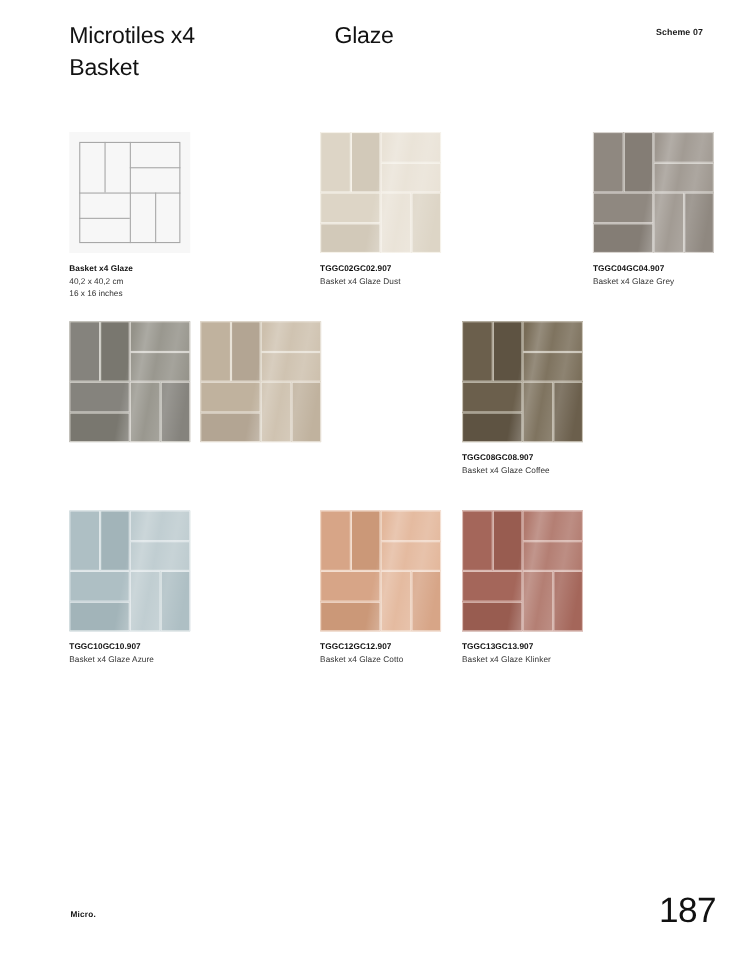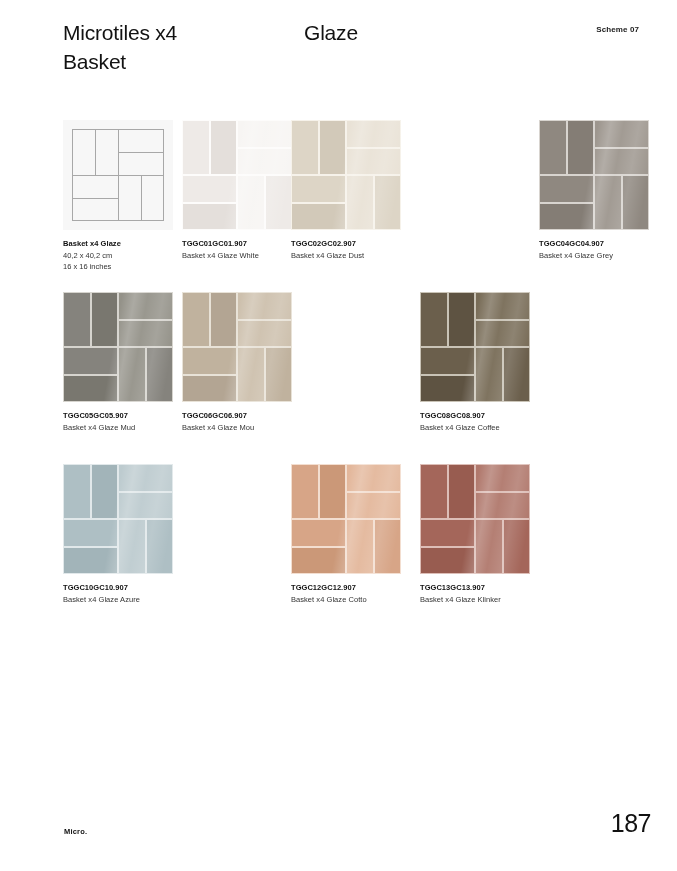--- a/index.html
+++ b/index.html
@@ -175,21 +175,21 @@
     top: 26px;
     font-size: 7.5px;
     font-weight: 700;
     letter-spacing: 0.2px;
     color: #111111;
   }
   .footer-page {
     position: absolute;
     right: 26px;
     top: 8px;
-    font-size: 25px;
+    font-size: 32px;
     font-weight: 400;
     letter-spacing: -0.5px;
     color: #111111;
   }
 </style>
 </head>
 <body>
 
 <div class="page">
 
@@ -222,45 +222,20 @@
 
           <div class="ln" style="left:78px; top:55px; width:1px; height:46px;"></div>
         </div>
         <div class="caption">
           <p class="cap-code">Basket x4 Glaze</p>
           <p class="cap-dim">40,2 x 40,2 cm</p>
           <p class="cap-dim">16 x 16 inches</p>
         </div>
       </div>
 
-      <div class="cell c1">
-        <div class="swatch" style="background: rgb(253, 252, 251);">
-            <div class="q" style="left: 0%; top: 0%; width: 50%; height: 50%;">
-              <div class="p" style="background: rgb(238, 234, 231); left: 0%; top: 0%; width: 50%; height: 100%; border: 0.9px solid rgb(253, 252, 251);"></div>
-              <div class="p" style="background: rgb(228, 223, 219); left: 50%; top: 0%; width: 50%; height: 100%; border: 0.9px solid rgb(253, 252, 251);"></div>
-            </div>
-            <div class="q" style="left: 50%; top: 0%; width: 50%; height: 50%;">
-              <div class="p" style="background: rgb(247, 245, 243); left: 0%; top: 0%; width: 100%; height: 50%; border: 0.9px solid rgb(253, 252, 251);"></div>
-              <div class="p" style="background: rgb(247, 245, 243); left: 0%; top: 50%; width: 100%; height: 50%; border: 0.9px solid rgb(253, 252, 251);"></div>
-            </div>
-            <div class="q" style="left: 0%; top: 50%; width: 50%; height: 50%;">
-              <div class="p" style="background: rgb(238, 234, 231); left: 0%; top: 0%; width: 100%; height: 50%; border: 0.9px solid rgb(253, 252, 251);"></div>
-              <div class="p" style="background: rgb(228, 223, 219); left: 0%; top: 50%; width: 100%; height: 50%; border: 0.9px solid rgb(253, 252, 251);"></div>
-            </div>
-            <div class="q" style="left: 50%; top: 50%; width: 50%; height: 50%;">
-              <div class="p" style="background: rgb(247, 245, 243); left: 0%; top: 0%; width: 50%; height: 100%; border: 0.9px solid rgb(253, 252, 251);"></div>
-              <div class="p" style="background: rgb(238, 234, 231); left: 50%; top: 0%; width: 50%; height: 100%; border: 0.9px solid rgb(253, 252, 251);"></div>
-            </div>
-            <div class="gloss" style="background: linear-gradient(100deg, rgba(255, 255, 255, 0) 46%, rgba(255, 255, 255, 0.22) 56%, rgba(255, 255, 255, 0.05) 66%, rgba(255, 255, 255, 0.16) 78%, rgba(255, 255, 255, 0) 92%);"></div>
-          </div>
-        <div class="caption">
-          <p class="cap-code">TGGC01GC01.907</p>
-          <p class="cap-name">Basket x4 Glaze White</p>
-        </div>
-      </div>
       <div class="cell c2">
         <div class="swatch" style="background: rgb(246, 242, 234);">
             <div class="q" style="left: 0%; top: 0%; width: 50%; height: 50%;">
               <div class="p" style="background: rgb(221, 213, 198); left: 0%; top: 0%; width: 50%; height: 100%; border: 0.9px solid rgb(246, 242, 234);"></div>
               <div class="p" style="background: rgb(210, 201, 185); left: 50%; top: 0%; width: 50%; height: 100%; border: 0.9px solid rgb(246, 242, 234);"></div>
             </div>
             <div class="q" style="left: 50%; top: 0%; width: 50%; height: 50%;">
               <div class="p" style="background: rgb(233, 226, 214); left: 0%; top: 0%; width: 100%; height: 50%; border: 0.9px solid rgb(246, 242, 234);"></div>
               <div class="p" style="background: rgb(233, 226, 214); left: 0%; top: 50%; width: 100%; height: 50%; border: 0.9px solid rgb(246, 242, 234);"></div>
             </div>
@@ -320,24 +295,20 @@
             <div class="q" style="left: 0%; top: 50%; width: 50%; height: 50%;">
               <div class="p" style="background: rgb(133, 131, 125); left: 0%; top: 0%; width: 100%; height: 50%; border: 0.9px solid rgb(214, 212, 206);"></div>
               <div class="p" style="background: rgb(121, 119, 111); left: 0%; top: 50%; width: 100%; height: 50%; border: 0.9px solid rgb(214, 212, 206);"></div>
             </div>
             <div class="q" style="left: 50%; top: 50%; width: 50%; height: 50%;">
               <div class="p" style="background: rgb(148, 146, 137); left: 0%; top: 0%; width: 50%; height: 100%; border: 0.9px solid rgb(214, 212, 206);"></div>
               <div class="p" style="background: rgb(133, 131, 125); left: 50%; top: 0%; width: 50%; height: 100%; border: 0.9px solid rgb(214, 212, 206);"></div>
             </div>
             <div class="gloss" style="background: linear-gradient(100deg, rgba(255, 255, 255, 0) 46%, rgba(255, 255, 255, 0.22) 56%, rgba(255, 255, 255, 0.05) 66%, rgba(255, 255, 255, 0.16) 78%, rgba(255, 255, 255, 0) 92%);"></div>
           </div>
-        <div class="caption">
-          <p class="cap-code">TGGC05GC05.907</p>
-          <p class="cap-name">Basket x4 Glaze Mud</p>
-        </div>
       </div>
       <div class="cell c1">
         <div class="swatch" style="background: rgb(232, 226, 215);">
             <div class="q" style="left: 0%; top: 0%; width: 50%; height: 50%;">
               <div class="p" style="background: rgb(192, 178, 158); left: 0%; top: 0%; width: 50%; height: 100%; border: 0.9px solid rgb(232, 226, 215);"></div>
               <div class="p" style="background: rgb(179, 165, 147); left: 50%; top: 0%; width: 50%; height: 100%; border: 0.9px solid rgb(232, 226, 215);"></div>
             </div>
             <div class="q" style="left: 50%; top: 0%; width: 50%; height: 50%;">
               <div class="p" style="background: rgb(205, 192, 173); left: 0%; top: 0%; width: 100%; height: 50%; border: 0.9px solid rgb(232, 226, 215);"></div>
               <div class="p" style="background: rgb(205, 192, 173); left: 0%; top: 50%; width: 100%; height: 50%; border: 0.9px solid rgb(232, 226, 215);"></div>
@@ -345,24 +316,20 @@
             <div class="q" style="left: 0%; top: 50%; width: 50%; height: 50%;">
               <div class="p" style="background: rgb(192, 178, 158); left: 0%; top: 0%; width: 100%; height: 50%; border: 0.9px solid rgb(232, 226, 215);"></div>
               <div class="p" style="background: rgb(179, 165, 147); left: 0%; top: 50%; width: 100%; height: 50%; border: 0.9px solid rgb(232, 226, 215);"></div>
             </div>
             <div class="q" style="left: 50%; top: 50%; width: 50%; height: 50%;">
               <div class="p" style="background: rgb(205, 192, 173); left: 0%; top: 0%; width: 50%; height: 100%; border: 0.9px solid rgb(232, 226, 215);"></div>
               <div class="p" style="background: rgb(192, 178, 158); left: 50%; top: 0%; width: 50%; height: 100%; border: 0.9px solid rgb(232, 226, 215);"></div>
             </div>
             <div class="gloss" style="background: linear-gradient(100deg, rgba(255, 255, 255, 0) 46%, rgba(255, 255, 255, 0.22) 56%, rgba(255, 255, 255, 0.05) 66%, rgba(255, 255, 255, 0.16) 78%, rgba(255, 255, 255, 0) 92%);"></div>
           </div>
-        <div class="caption">
-          <p class="cap-code">TGGC06GC06.907</p>
-          <p class="cap-name">Basket x4 Glaze Mou</p>
-        </div>
       </div>
       <div class="cell c3">
         <div class="swatch" style="background: rgb(201, 195, 182);">
             <div class="q" style="left: 0%; top: 0%; width: 50%; height: 50%;">
               <div class="p" style="background: rgb(107, 95, 76); left: 0%; top: 0%; width: 50%; height: 100%; border: 0.9px solid rgb(201, 195, 182);"></div>
               <div class="p" style="background: rgb(94, 83, 66); left: 50%; top: 0%; width: 50%; height: 100%; border: 0.9px solid rgb(201, 195, 182);"></div>
             </div>
             <div class="q" style="left: 50%; top: 0%; width: 50%; height: 50%;">
               <div class="p" style="background: rgb(120, 108, 87); left: 0%; top: 0%; width: 100%; height: 50%; border: 0.9px solid rgb(201, 195, 182);"></div>
               <div class="p" style="background: rgb(120, 108, 87); left: 0%; top: 50%; width: 100%; height: 50%; border: 0.9px solid rgb(201, 195, 182);"></div>

